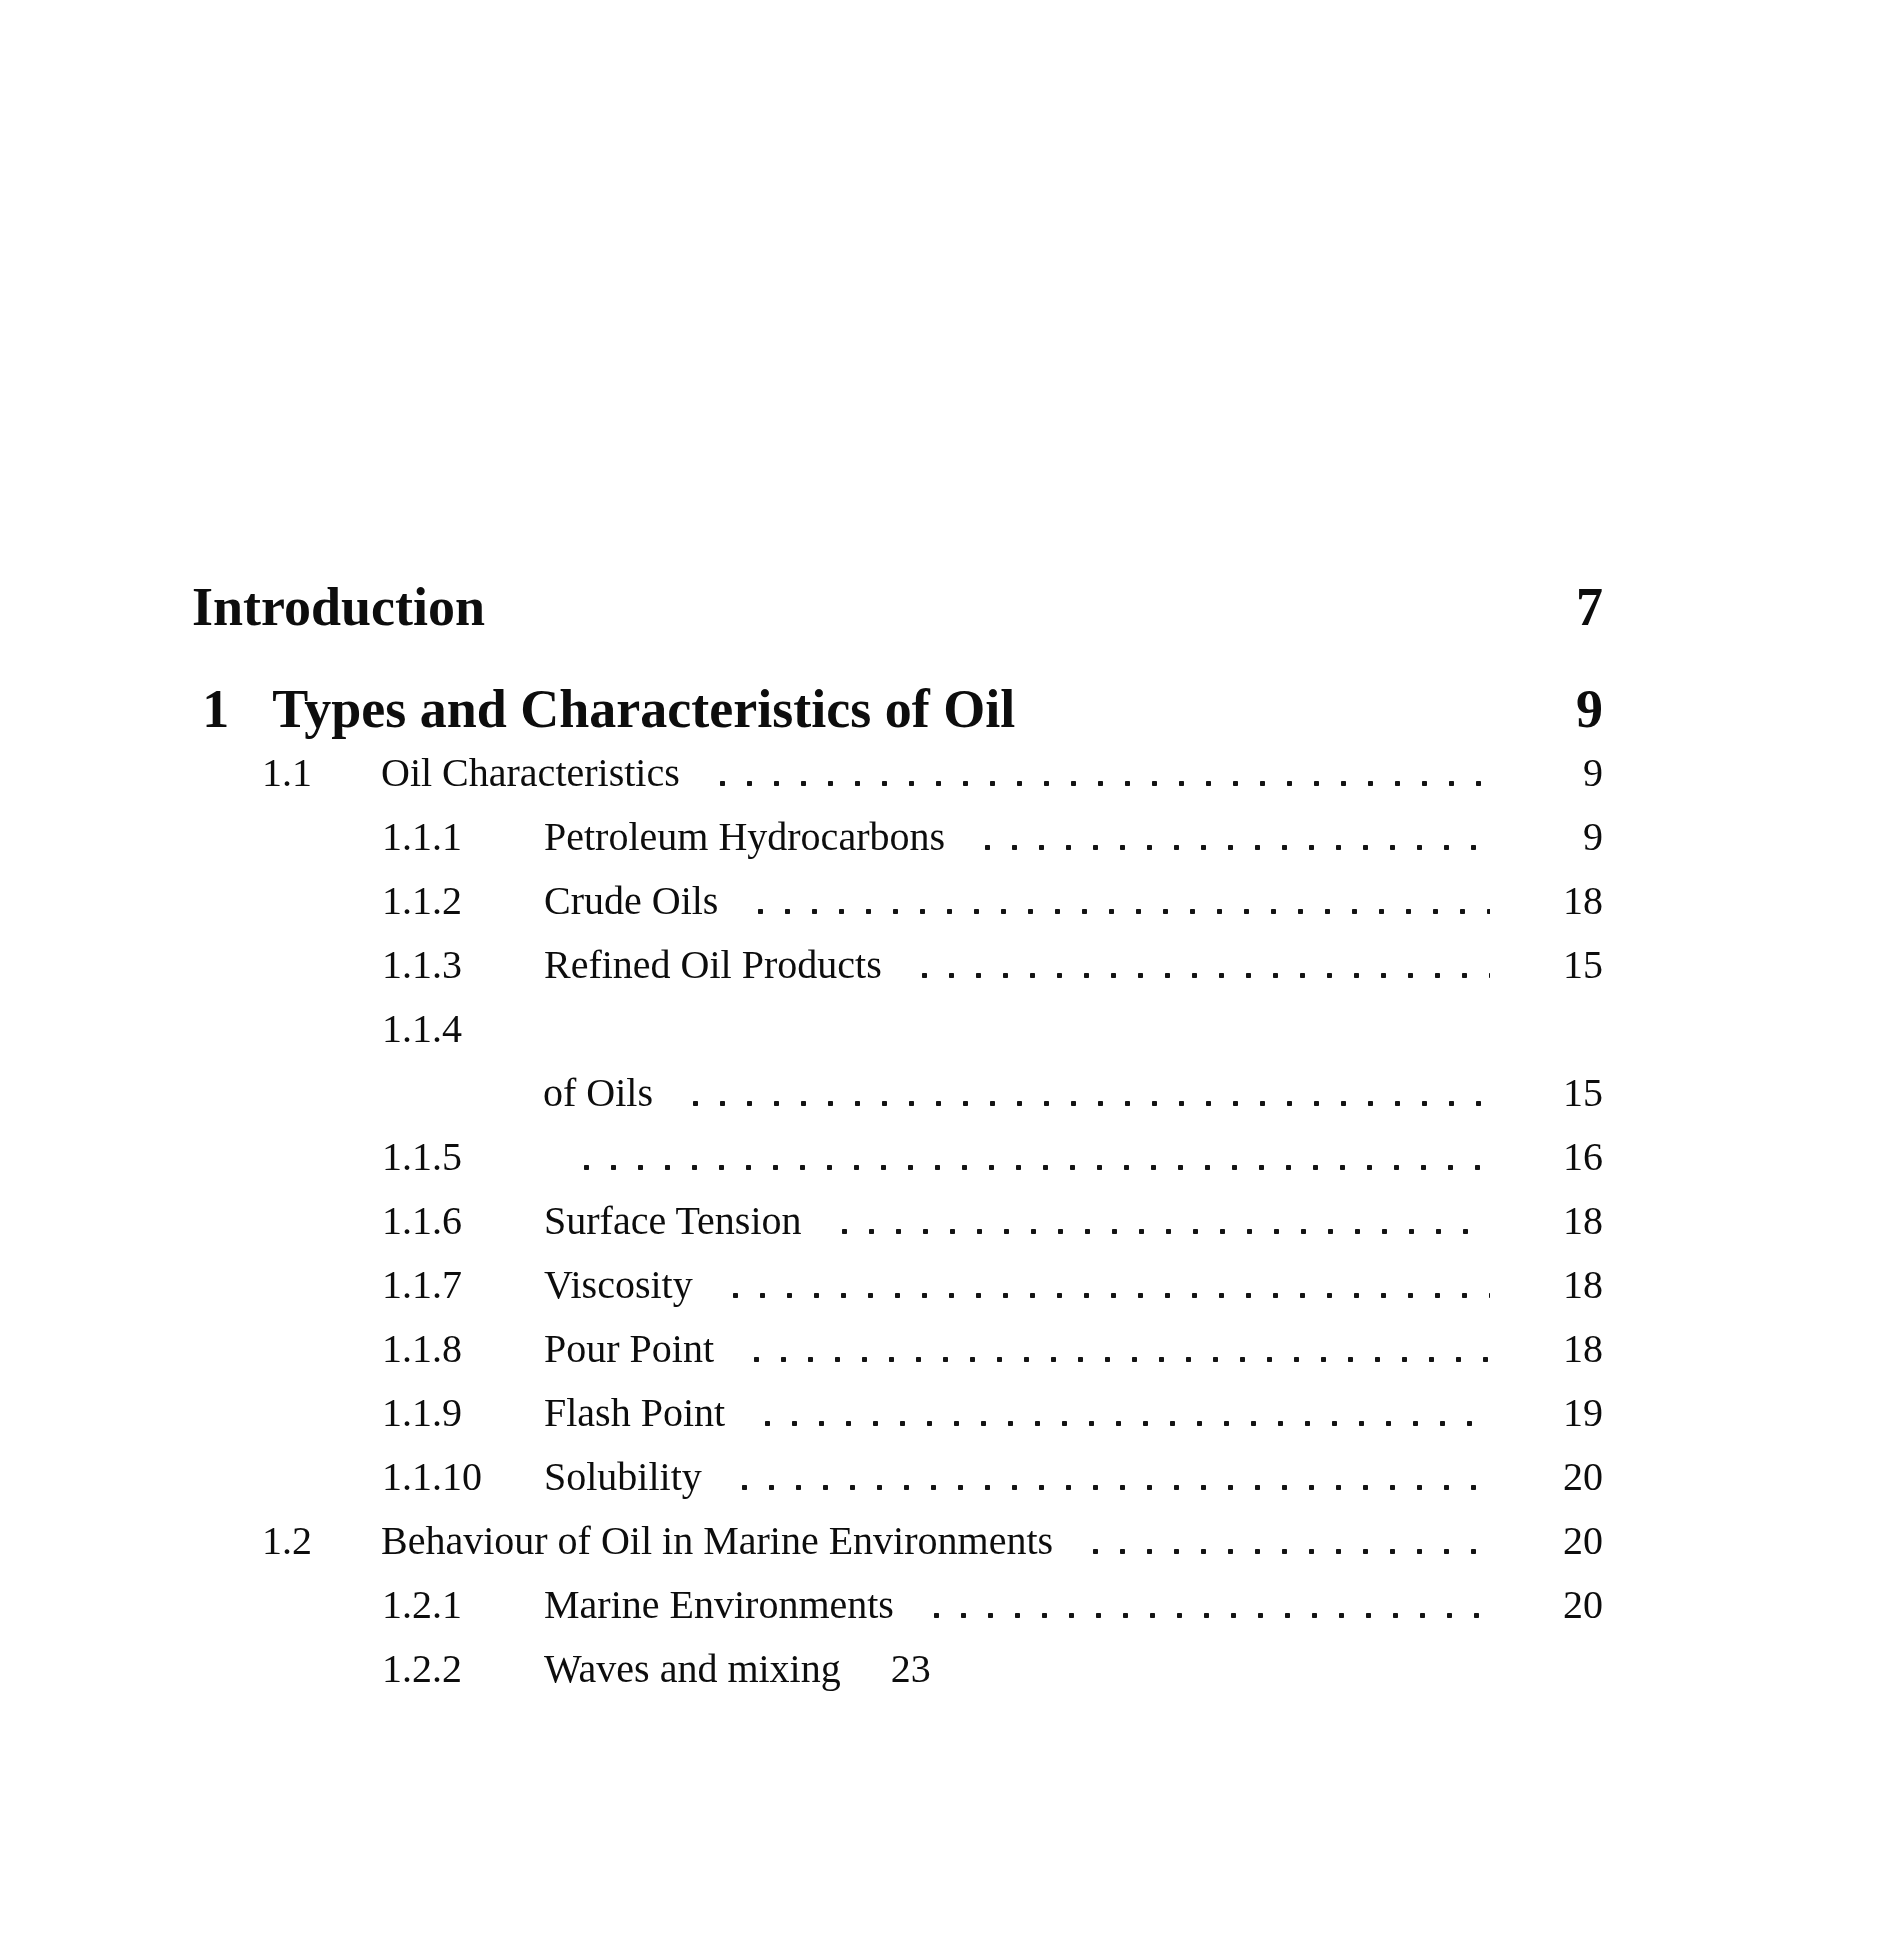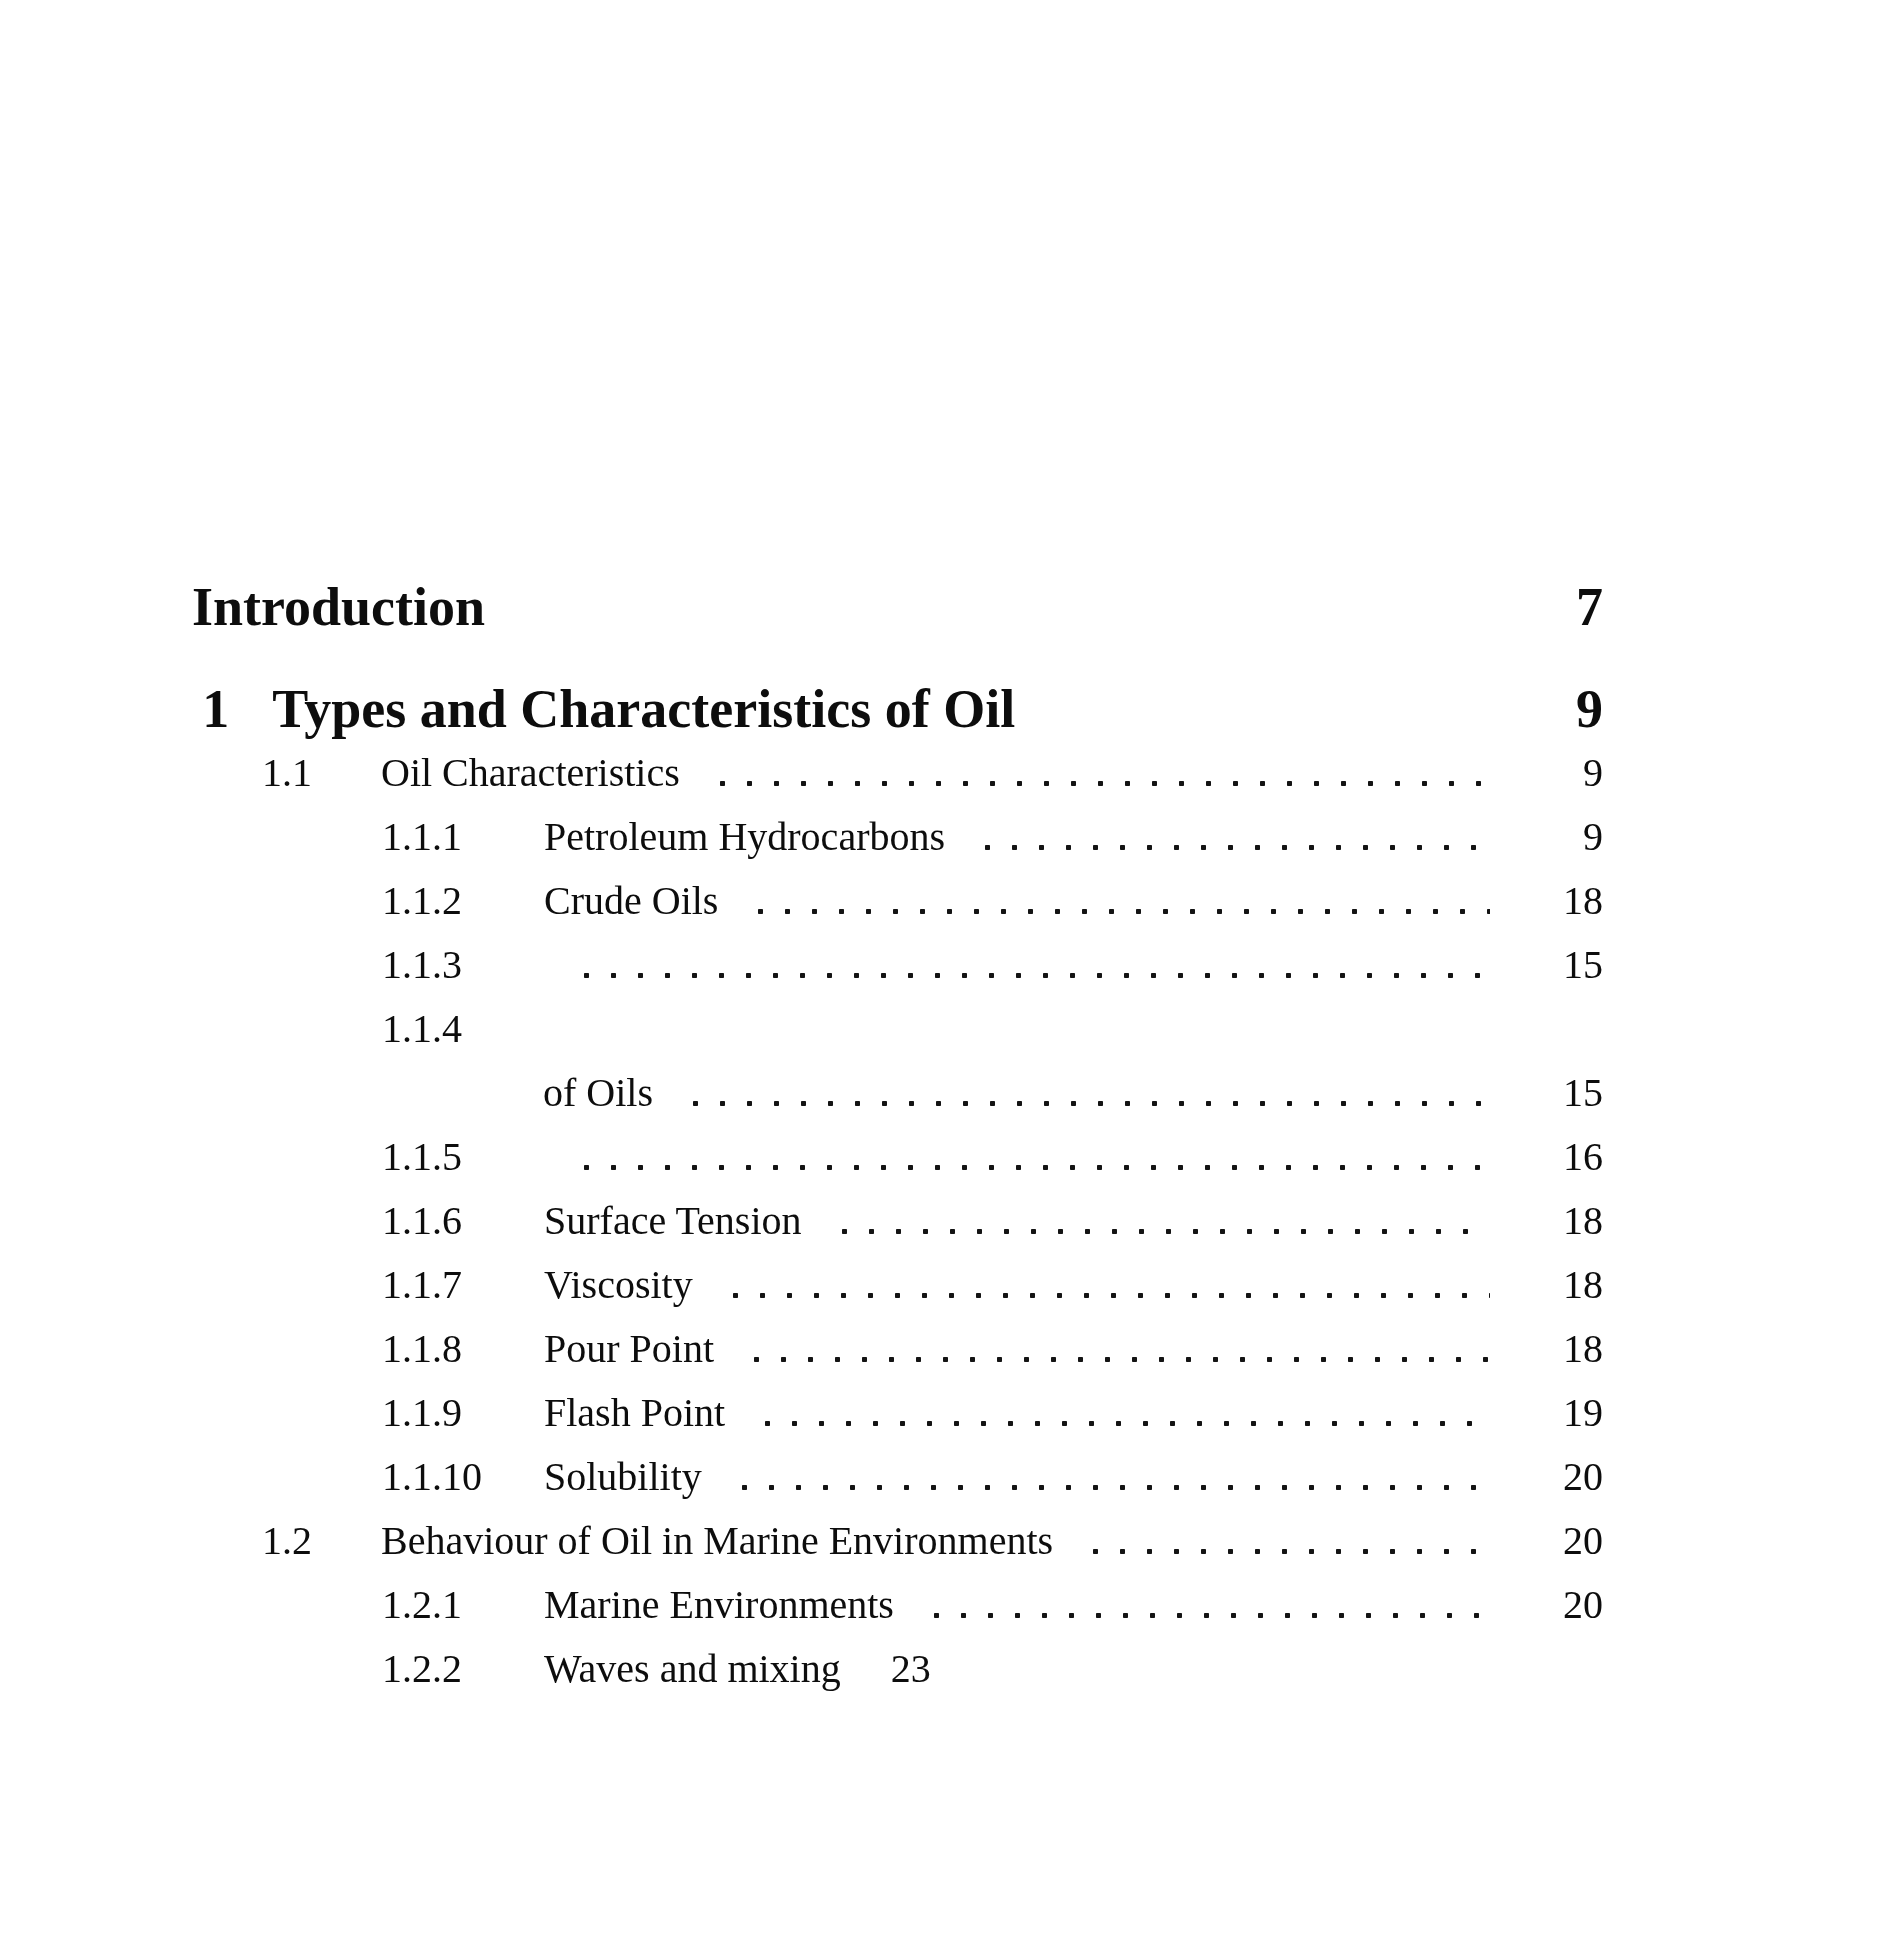--- a/index.html
+++ b/index.html
@@ -69,20 +69,21 @@
 
   <div class="row subsection">
           <span class="num">1.1.2</span>
           <span class="lbl">Crude Oils</span>
           <span class="leader"></span>
           <span class="pg">18</span>
         </div>
 
   <div class="row subsection">
           <span class="num">1.1.3</span>
+          <span class="lbl">Refined Oil Products</span>
           <span class="leader"></span>
           <span class="pg">15</span>
         </div>
 
   <div class="row subsection">
           <span class="num">1.1.4</span>
           <span class="leader hidden"></span>
           <span class="pg hidden"></span>
         </div>
 

